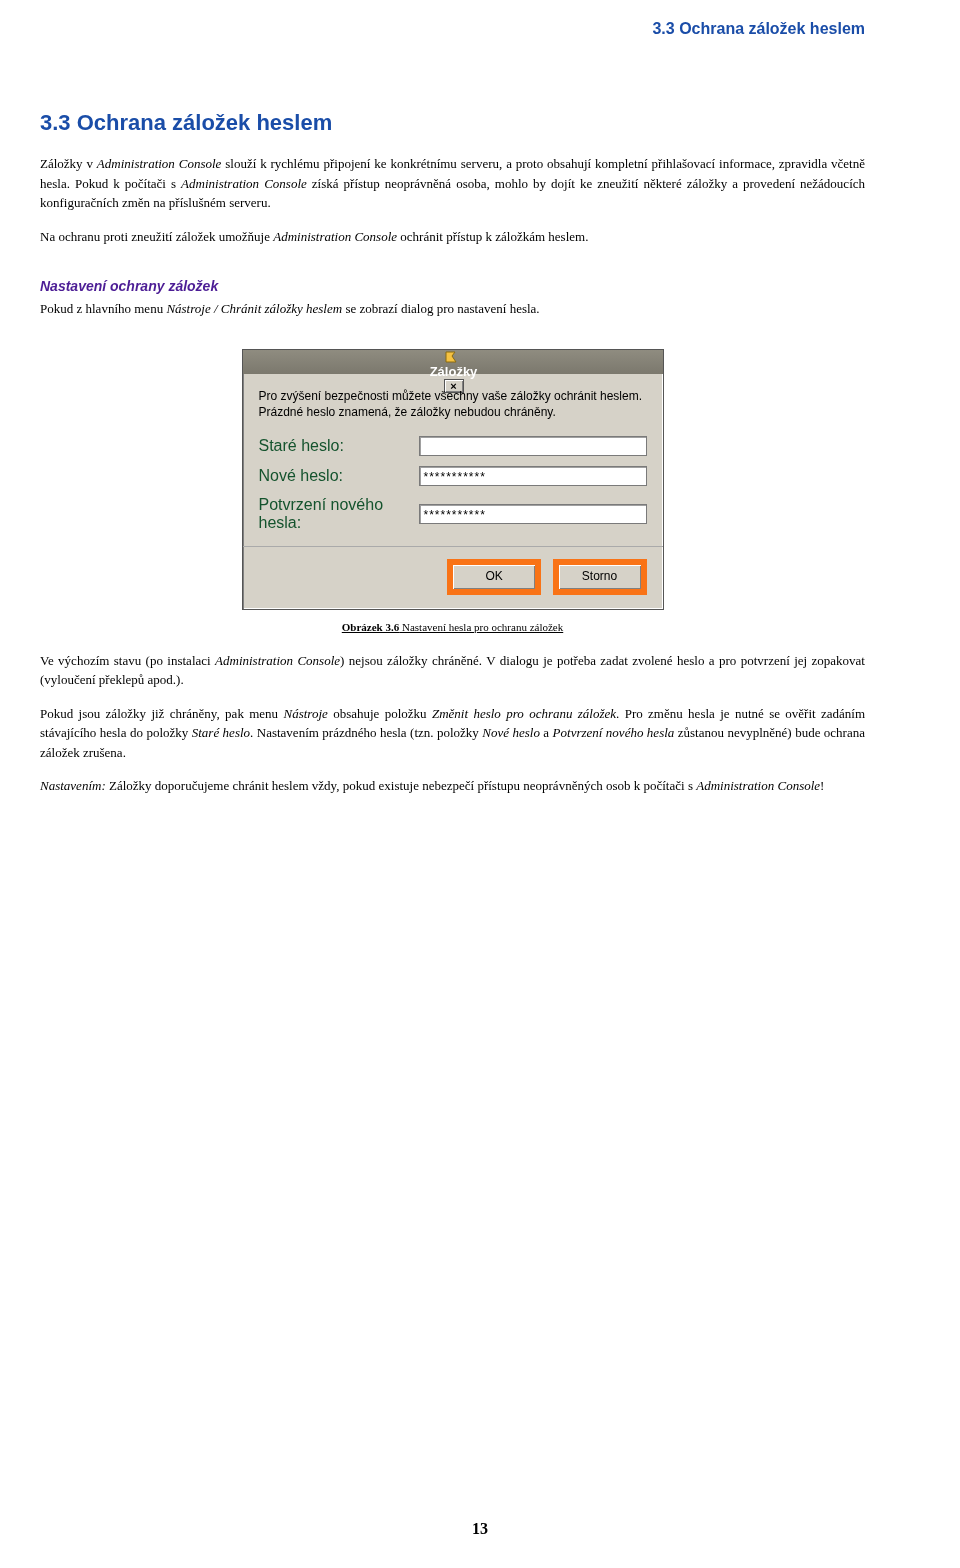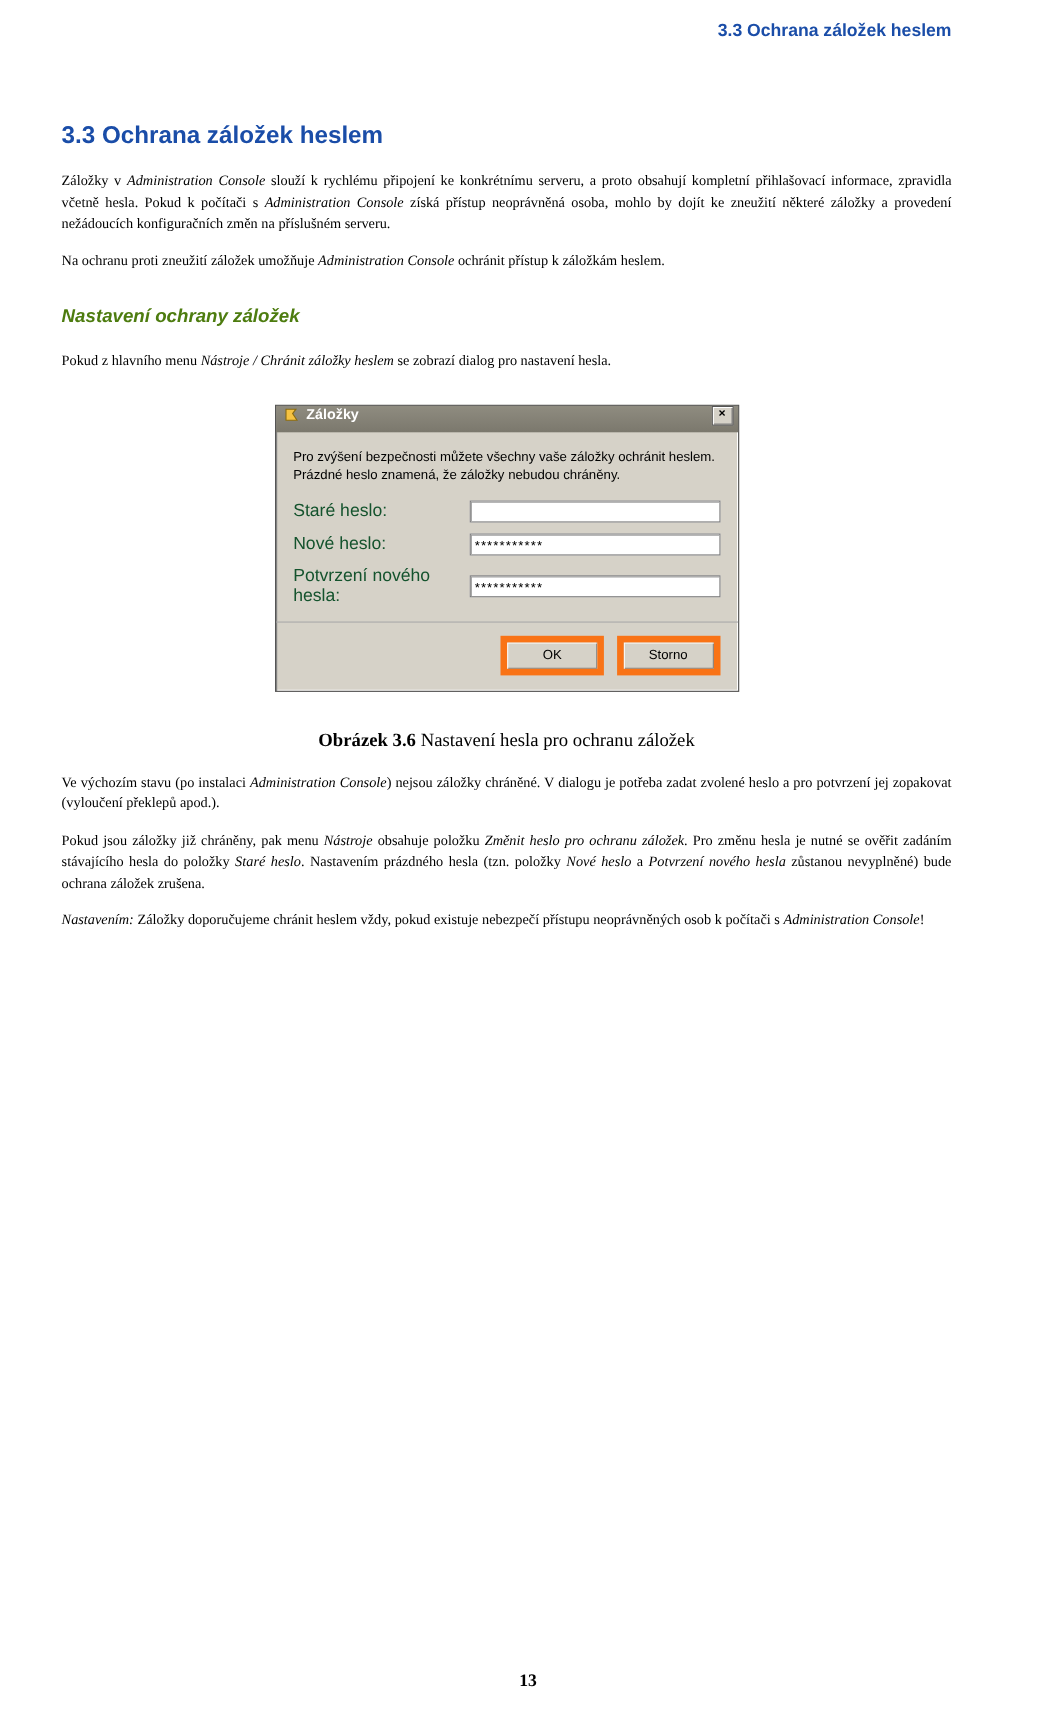--- a/index.html
+++ b/index.html
@@ -6,61 +6,62 @@
     margin: 0;
     padding: 0;
     background: #ffffff;
     font-family: Georgia, 'Times New Roman', serif;
     color: #000;
   }
   .page {
     width: 960px;
     min-height: 1568px;
     box-sizing: border-box;
-    padding: 20px 95px 30px 56px;
+    padding: 20px 95px 30px 40px;
     position: relative;
   }
   .running-header {
     text-align: right;
     color: #1a4da8;
     font-family: Verdana, Arial, sans-serif;
     font-weight: bold;
     font-size: 16px;
     margin-bottom: 72px;
   }
   .section-heading {
     color: #1a4da8;
     font-family: Verdana, Arial, sans-serif;
     font-weight: bold;
     font-size: 22px;
     margin-bottom: 18px;
   }
   .subheading {
-    color: #4d7c0f;
+    color: #4c1d95;
     font-family: Verdana, Arial, sans-serif;
     font-weight: bold;
     font-style: italic;
-    font-size: 17px;
+    font-size: 14px;
     margin-top: 32px;
-    margin-bottom: 20px;
+    margin-bottom: 5px;
   }
   p {
     font-size: 13px;
     line-height: 1.5;
     margin: 0 0 14px 0;
     text-align: justify;
   }
   .italic { font-style: italic; }
   .figure-wrap {
     text-align: center;
     margin: 30px 0 18px 0;
   }
   .caption {
-    font-size: 17px;
-    margin-top: 34px;
+    font-size: 11px;
+    margin-top: 11px;
+    text-decoration: underline;
   }
   .caption-bold { font-weight: bold; }
   .page-number {
     position: absolute;
     bottom: 30px;
     left: 0;
     width: 100%;
     text-align: center;
     font-size: 16px;
     font-weight: bold;
@@ -75,24 +76,25 @@
     background: #d6d2c8;
     box-shadow: 1px 1px 0 #808080 inset, -1px -1px 0 #fff inset;
     font-family: Tahoma, Arial, sans-serif;
     font-size: 12px;
   }
   .titlebar {
     background: linear-gradient(to bottom, #8f8c80, #7b786d);
     color: #fff;
     height: 24px;
     display: flex;
-    align-items: flex-start;
+    align-items: center;
     padding: 0 4px 0 6px;
     font-weight: bold;
     font-size: 13px;
+    flex-direction: column;
   }
   .titlebar-icon {
     width: 16px;
     height: 16px;
     margin-right: 6px;
     display:inline-flex;
     align-items:center;
     justify-content:center;
   }
   .titlebar-title { flex: 1; }

